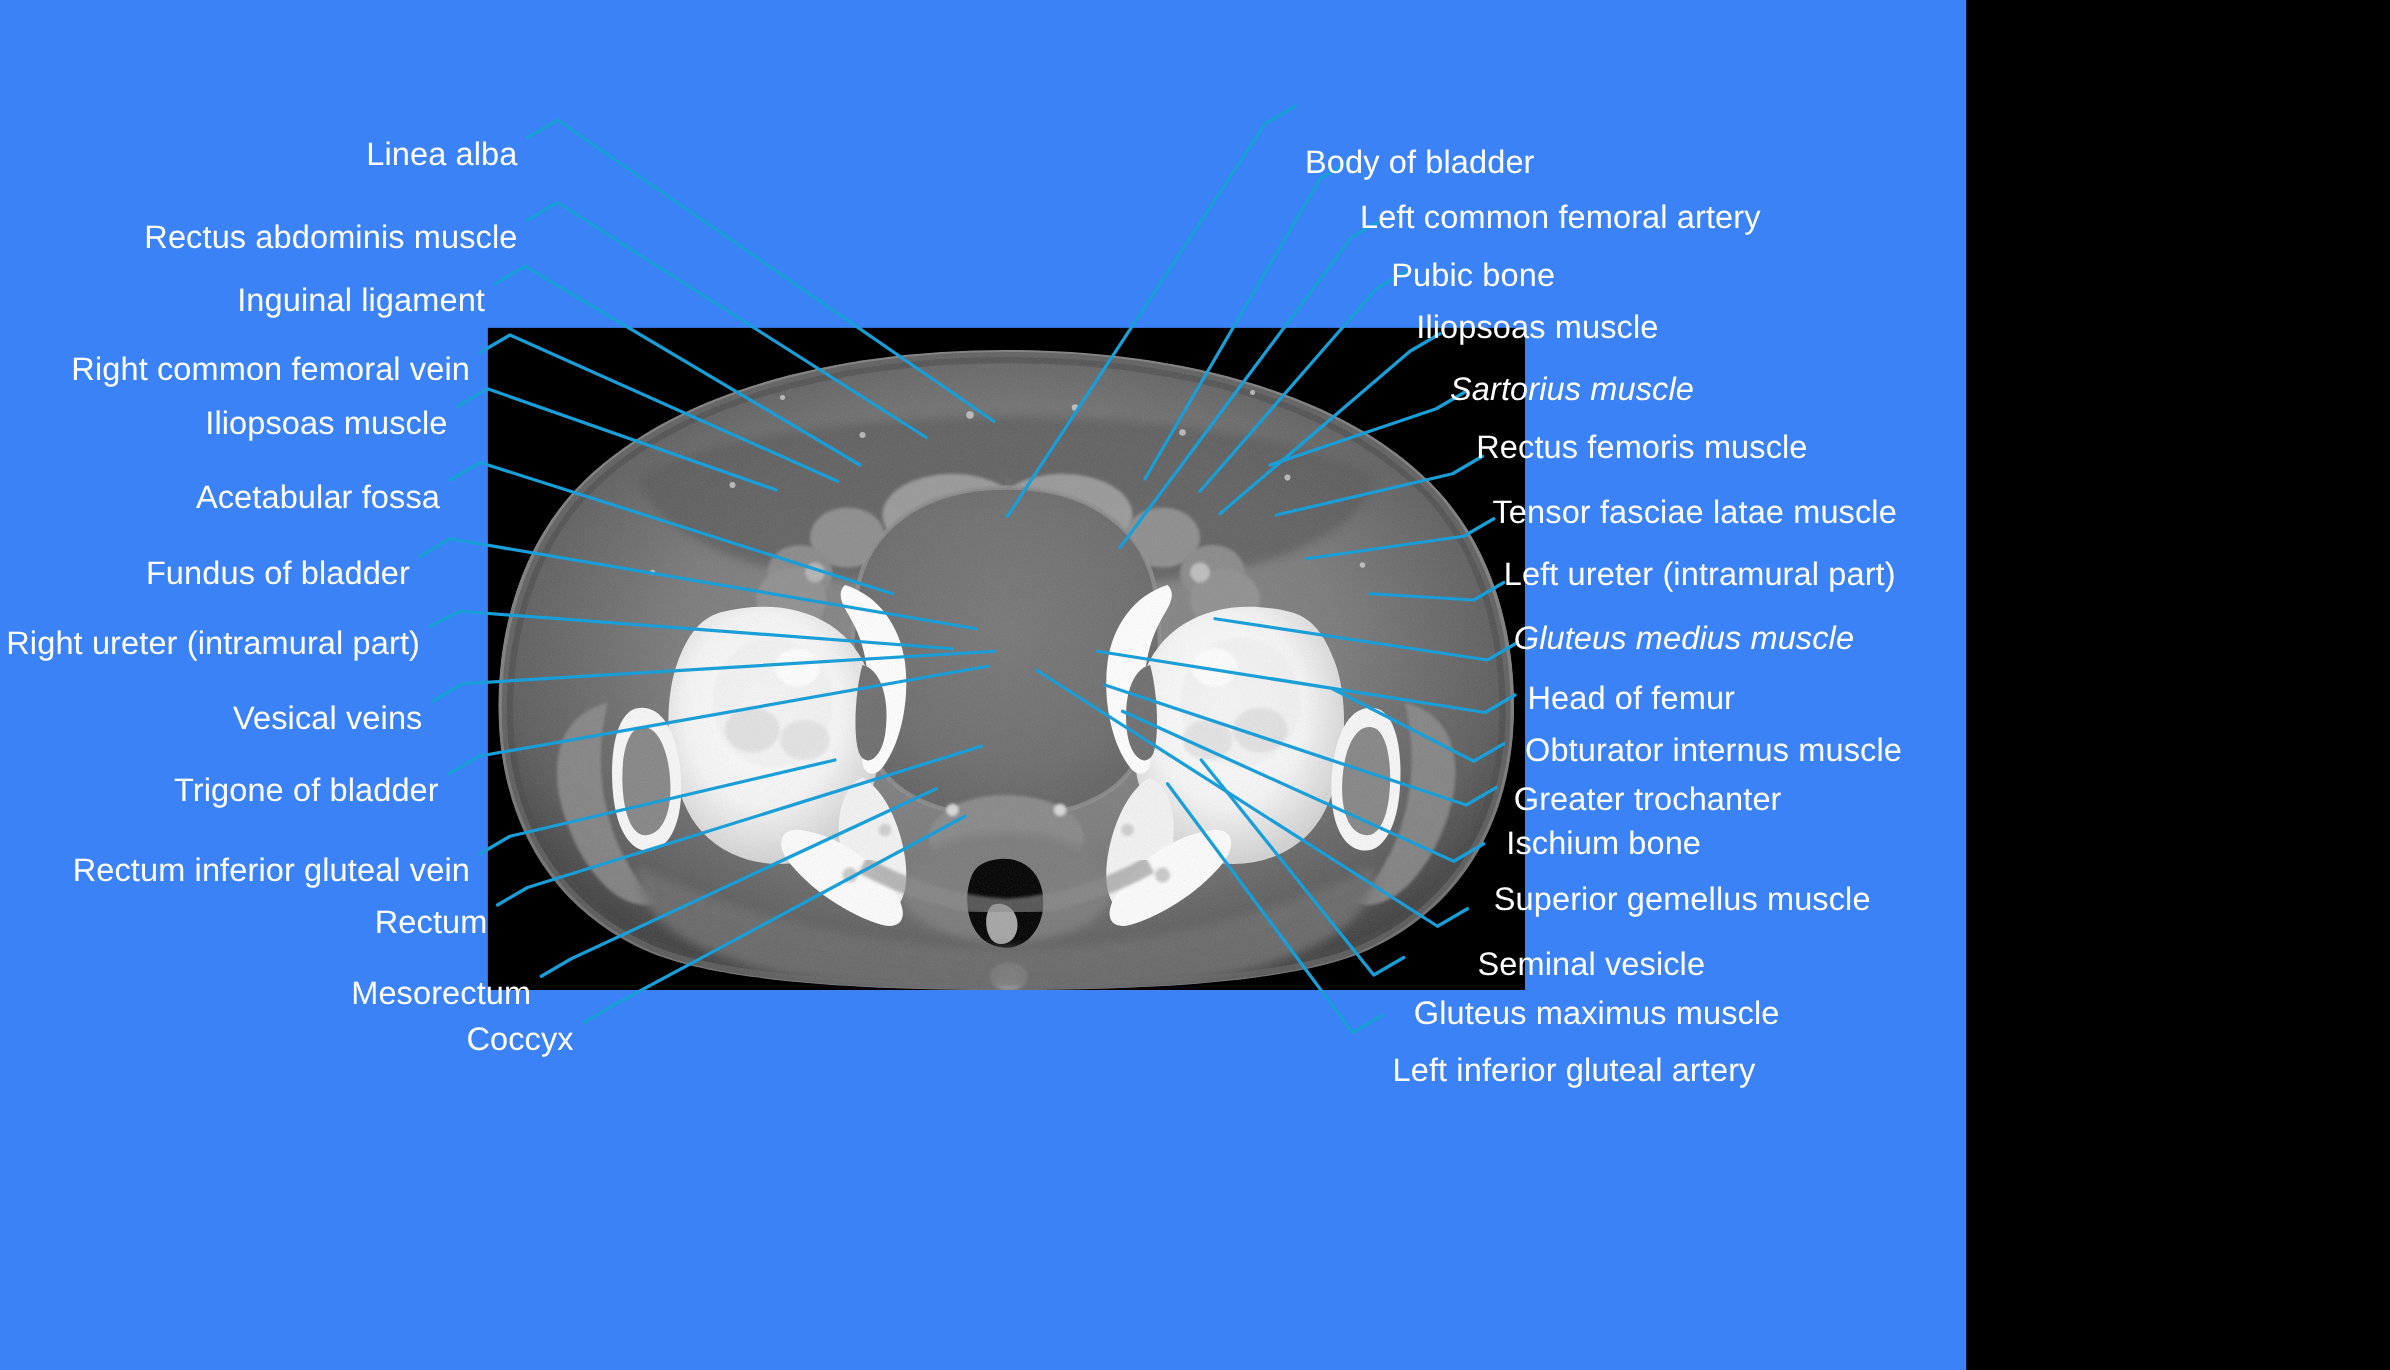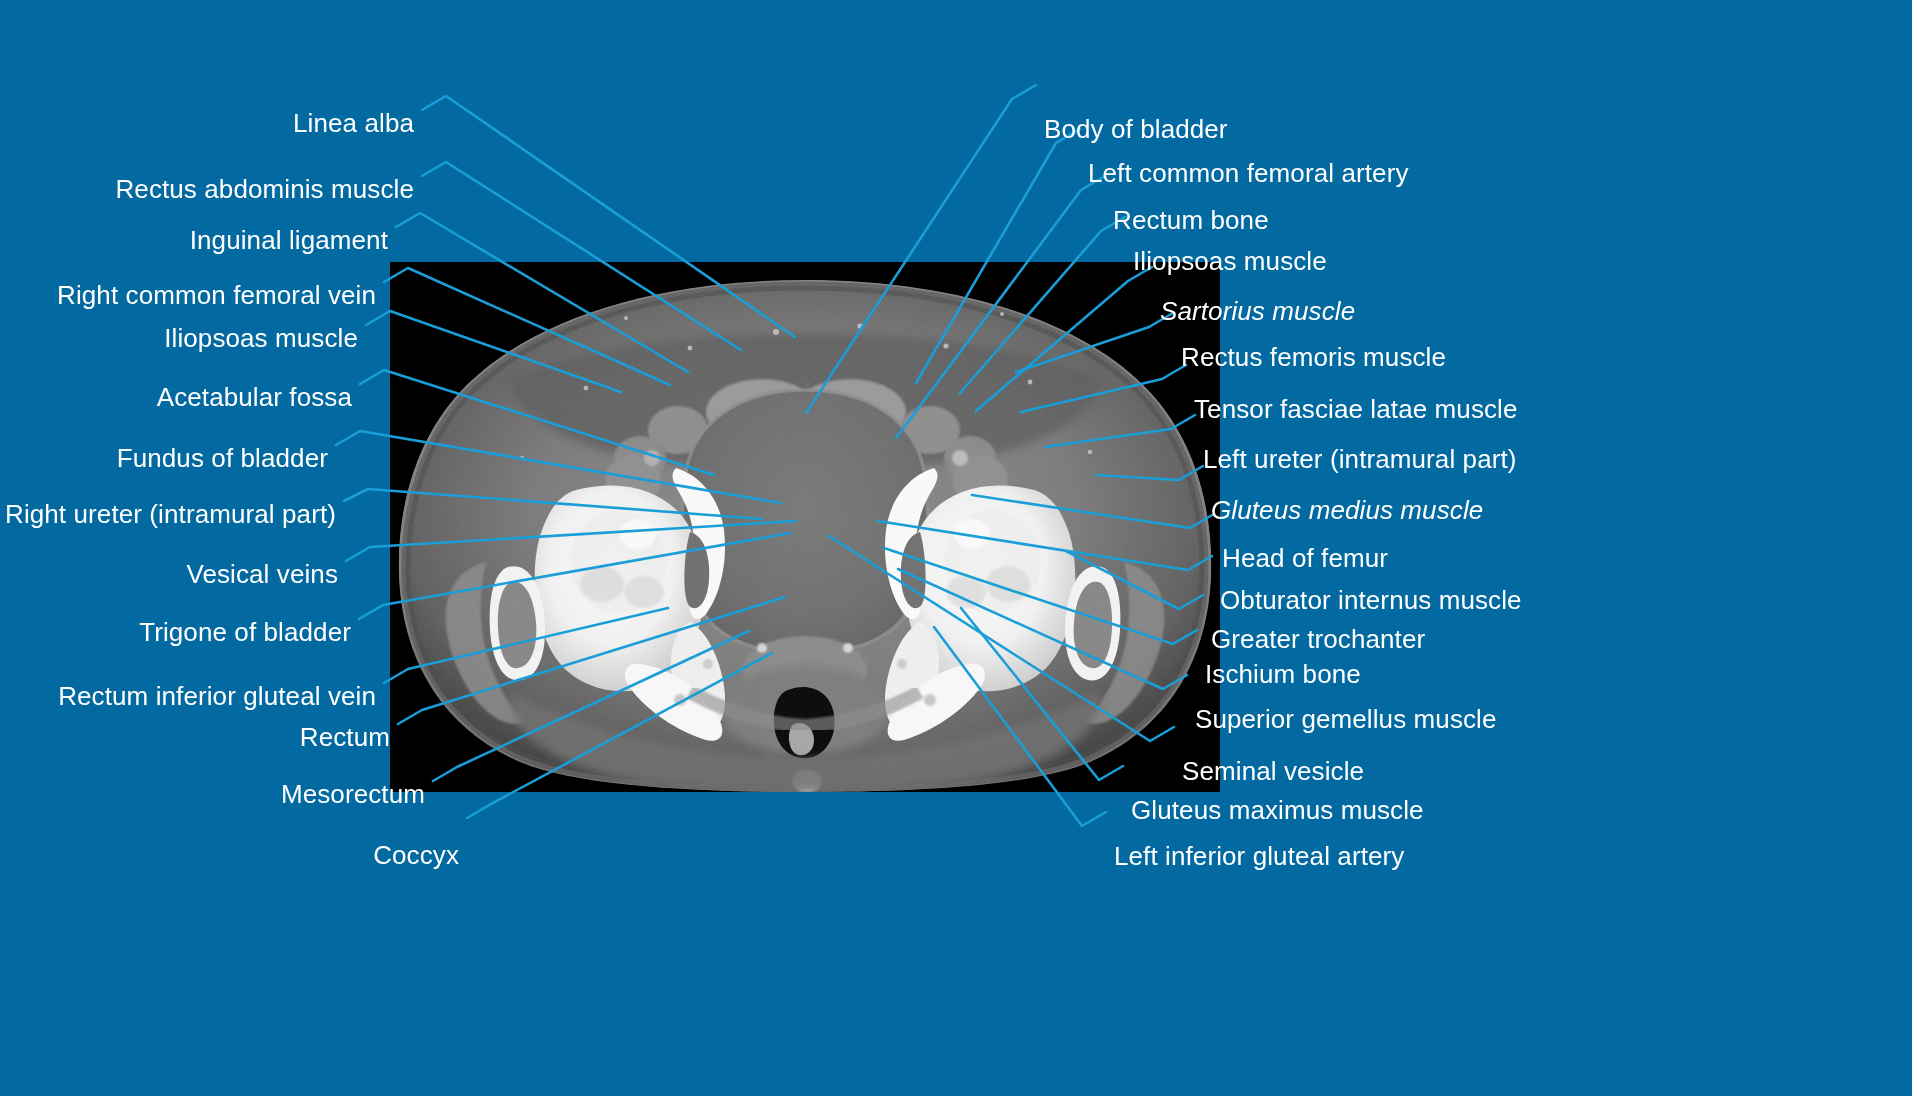--- a/index.html
+++ b/index.html
@@ -1,18 +1,18 @@
 <!DOCTYPE html>
 <html><head>
 <meta charset="utf-8">
 <title>Axial CT Pelvis Annotated</title>
 <style>
   html,body{margin:0;padding:0;background:#000;}
   body{width:1912px;height:1096px;overflow:hidden;font-family:"Liberation Sans",sans-serif;}
-  #stage{position:relative;width:1912px;height:1096px;background:#0369a1;overflow:hidden;}
+  #stage{position:relative;width:1573px;height:1096px;background:#3b82f6;overflow:hidden;}
 
   
   #ct-wrap{position:absolute;left:390px;top:262px;width:830px;height:530px;overflow:hidden;}
   #ct-wrap svg{display:block;}
 
   
   #leaders{position:absolute;left:0;top:0;width:1912px;height:1096px;pointer-events:none;}
 
   
   .lbl{
@@ -286,26 +286,26 @@
       <div class="lbl r" style="left: 376px; top: 295px;">Right common femoral vein</div>
       <div class="lbl r" style="left: 358px; top: 338px;">Iliopsoas muscle</div>
       <div class="lbl r" style="left: 352px; top: 397px;">Acetabular fossa</div>
       <div class="lbl r" style="left: 328px; top: 458px;">Fundus of bladder</div>
       <div class="lbl r" style="left: 336px; top: 514px;">Right ureter (intramural part)</div>
       <div class="lbl r" style="left: 338px; top: 574px;">Vesical veins</div>
       <div class="lbl r" style="left: 351px; top: 632px;">Trigone of bladder</div>
       <div class="lbl r" style="left: 376px; top: 696px;">Rectum inferior gluteal vein</div>
       <div class="lbl r" style="left: 390px; top: 737px;">Rectum</div>
       <div class="lbl r" style="left: 425px; top: 794px;">Mesorectum</div>
-      <div class="lbl r" style="left: 459px; top: 855px;">Coccyx</div>
+      <div class="lbl r" style="left: 459px; top: 831px;">Coccyx</div>
     </div>
   <div id="labels-right">
       <div class="lbl l" style="left: 1044px; top: 98px;">Body of bladder</div>
       <div class="lbl l" style="left: 1088px; top: 142px;">Left common femoral artery</div>
-      <div class="lbl l" style="left: 1113px; top: 189px;">Rectum bone</div>
+      <div class="lbl l" style="left: 1113px; top: 189px;">Pubic bone</div>
       <div class="lbl l" style="left: 1133px; top: 230px;">Iliopsoas muscle</div>
       <div class="lbl l" style="left: 1160px; top: 280px; font-style: italic;">Sartorius muscle</div>
       <div class="lbl l" style="left: 1181px; top: 326px;">Rectus femoris muscle</div>
       <div class="lbl l" style="left: 1194px; top: 378px;">Tensor fasciae latae muscle</div>
       <div class="lbl l" style="left: 1203px; top: 428px;">Left ureter (intramural part)</div>
       <div class="lbl l" style="left: 1211px; top: 479px; font-style: italic;">Gluteus medius muscle</div>
       <div class="lbl l" style="left: 1222px; top: 527px;">Head of femur</div>
       <div class="lbl l" style="left: 1220px; top: 569px;">Obturator internus muscle</div>
       <div class="lbl l" style="left: 1211px; top: 608px;">Greater trochanter</div>
       <div class="lbl l" style="left: 1205px; top: 643px;">Ischium bone</div>

